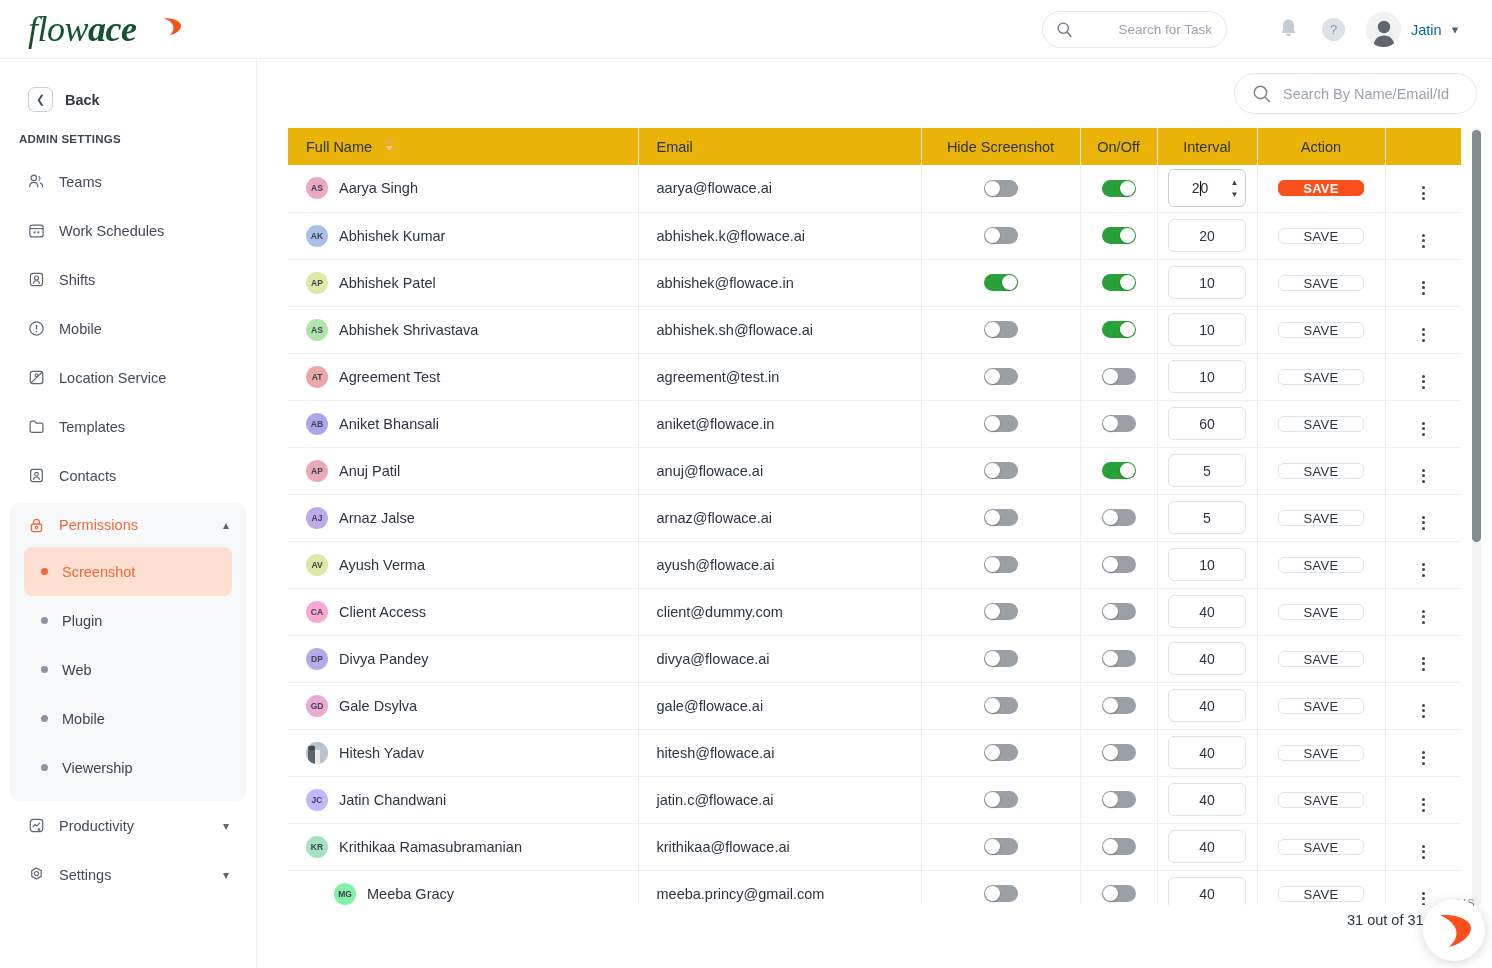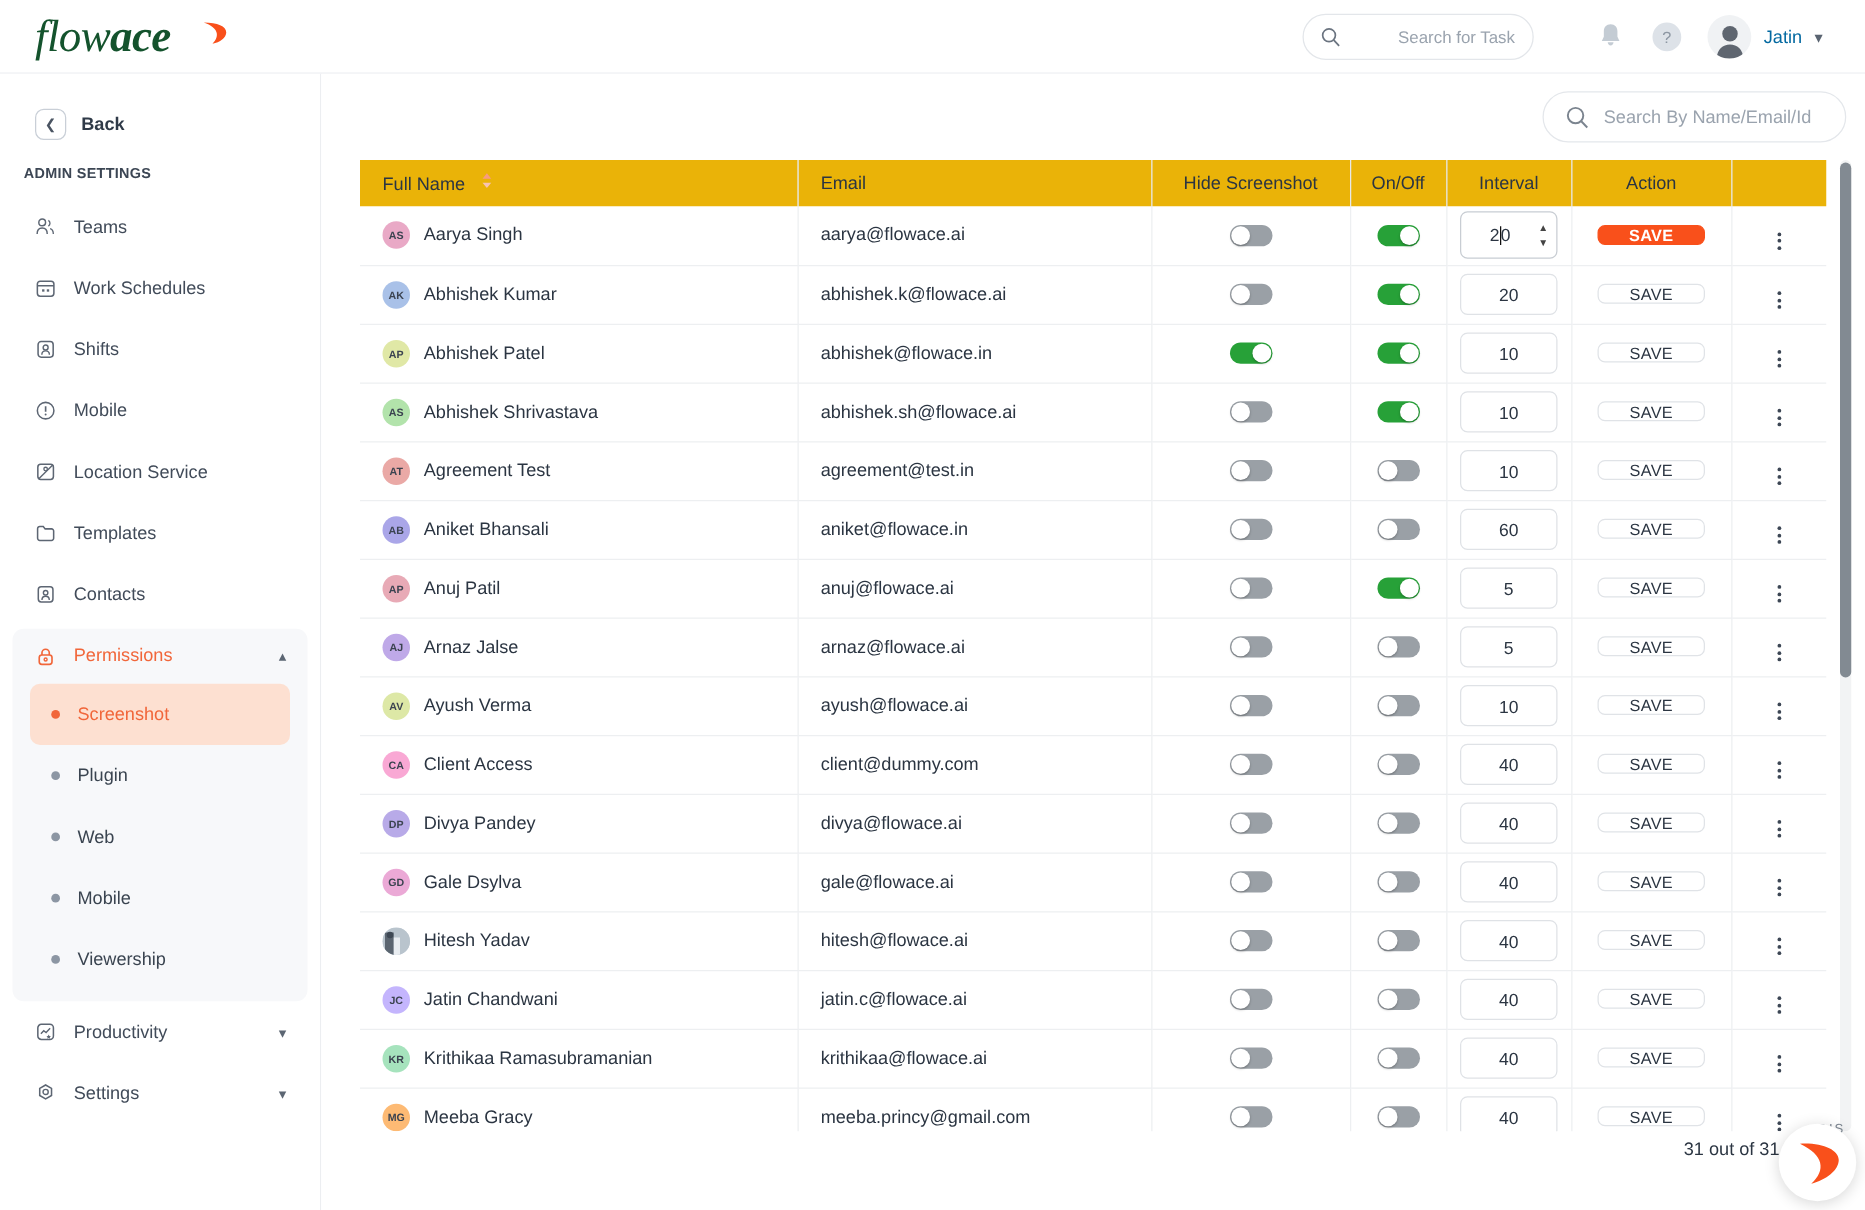--- a/index.html
+++ b/index.html
@@ -775,21 +775,21 @@
             <td class="ctr"><button class="btn-save">SAVE</button></td>
             <td class="ctr"><span class="kebab">
                 <span></span>
                 <span></span>
                 <span></span>
               </span></td>
           </tr>
           <tr>
             <td class="name-cell">
               <div class="name-inner">
-                <div class="ava" style="background: #fdba74;">MG</div>
+                <div class="ava" style="background: #86efac; margin-left: 28px;">MG</div>
                 <span>Meeba Gracy</span>
               </div>
             </td>
             <td class="email-cell">meeba.princy@gmail.com</td>
             <td class="ctr"><span class="sw off"><span class="knob"></span></span></td>
             <td class="ctr"><span class="sw off"><span class="knob"></span></span></td>
             <td class="ctr"><input class="num" type="text" value="40" style=""></td>
             <td class="ctr"><button class="btn-save">SAVE</button></td>
             <td class="ctr"><span class="kebab">
                 <span></span>

